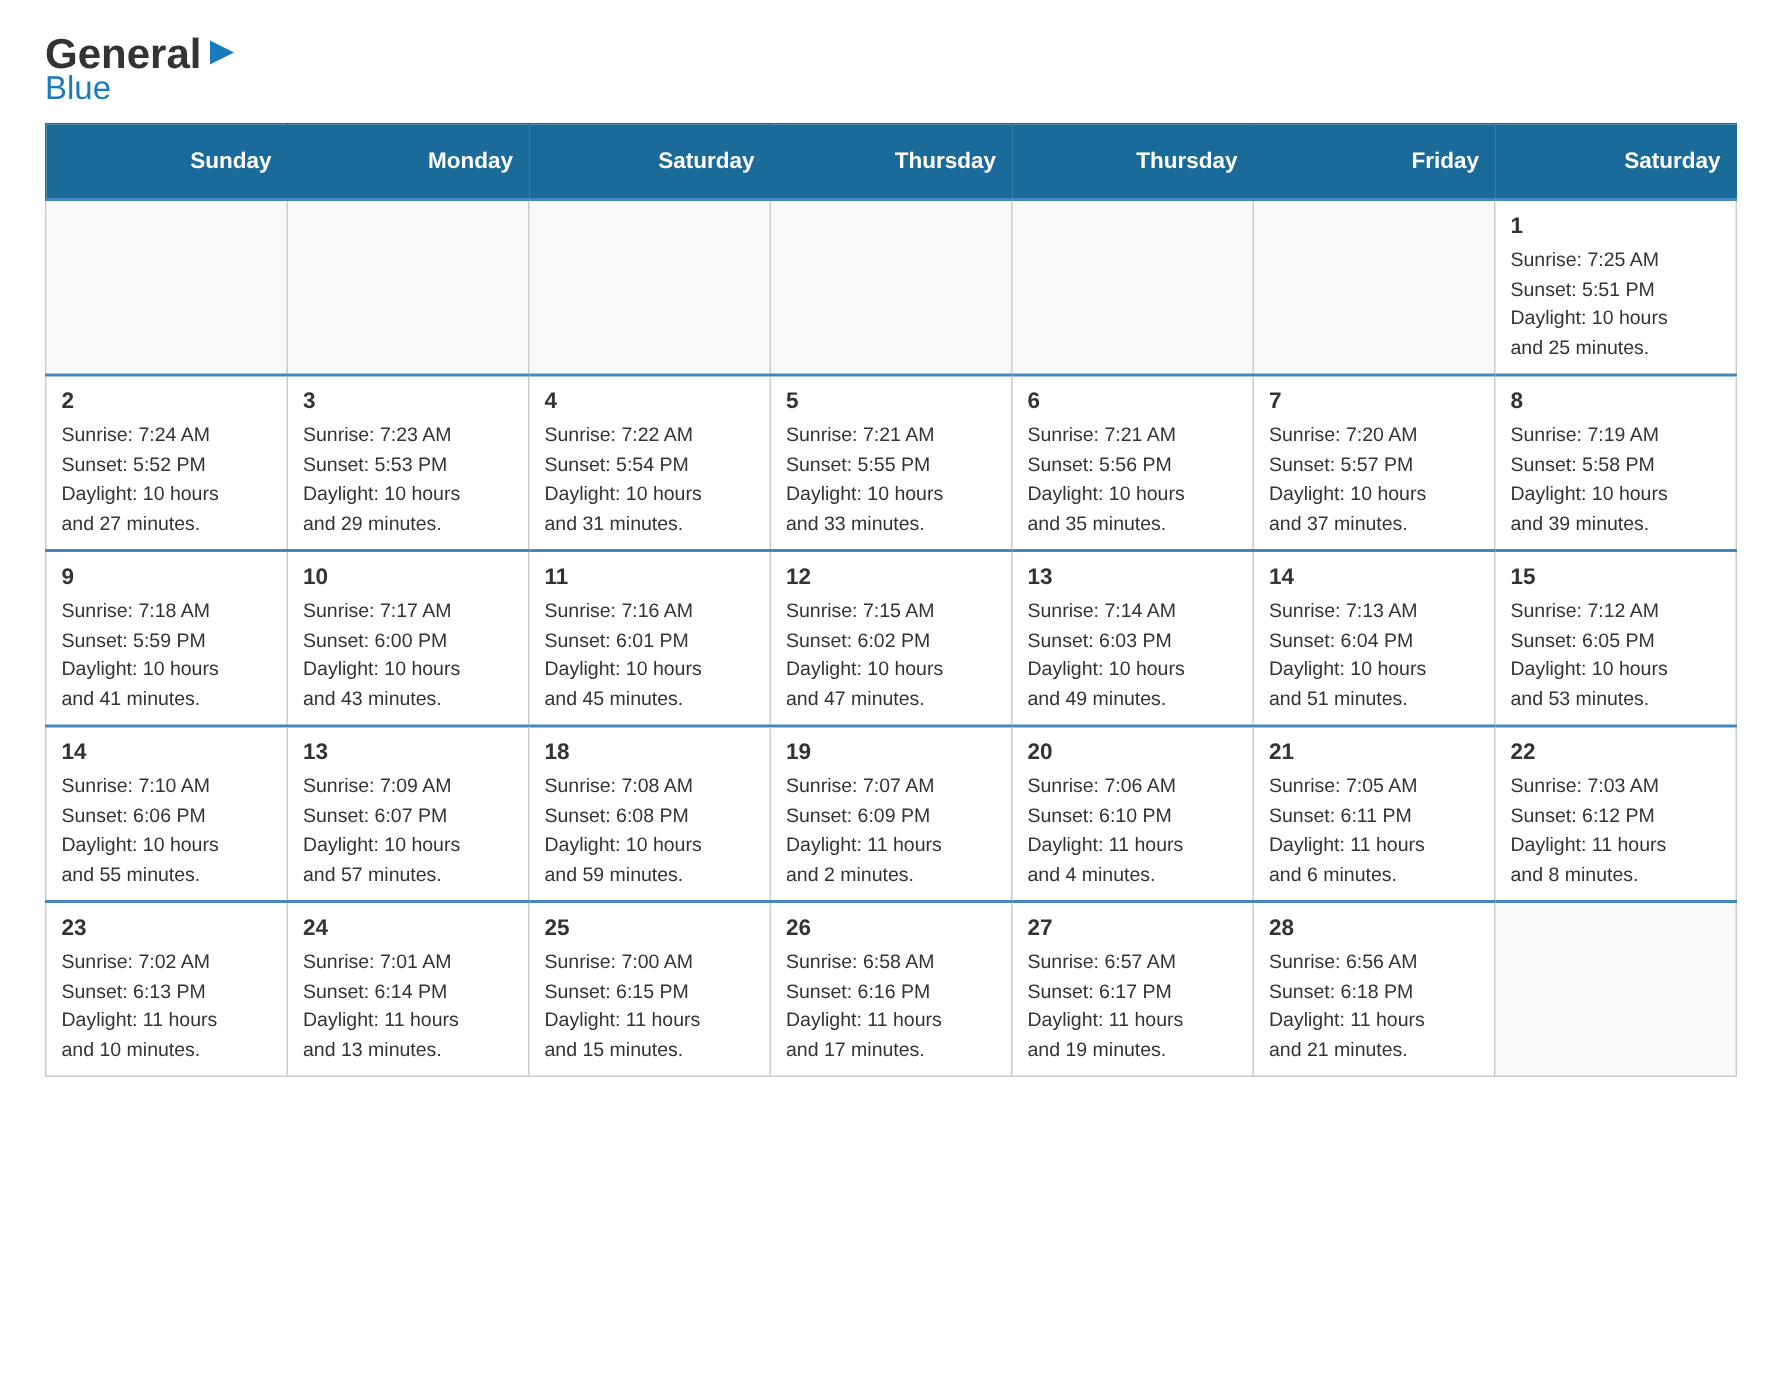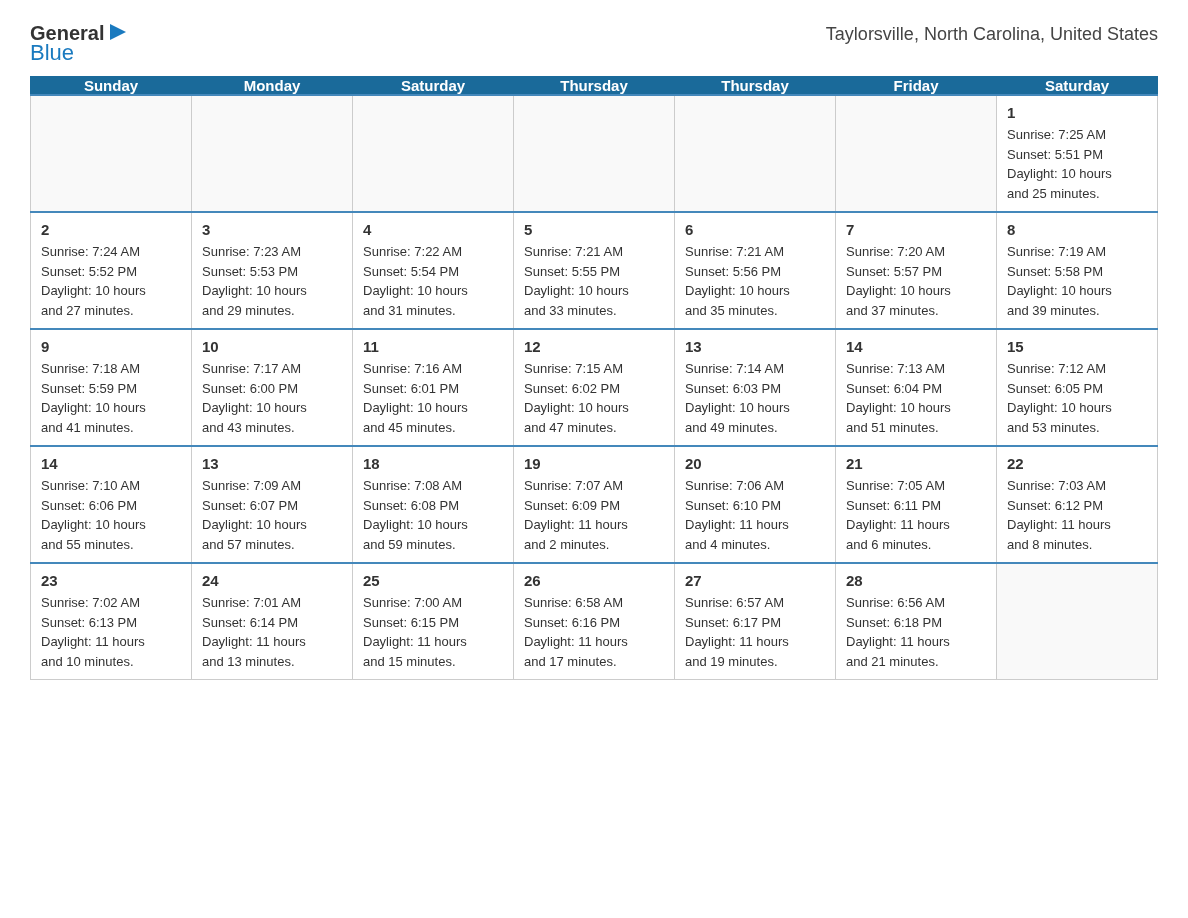--- a/index.html
+++ b/index.html
@@ -15,21 +15,21 @@
       justify-content: space-between;
       align-items: flex-start;
       margin-bottom: 10px;
     }
     .logo {
       display: flex;
       align-items: center;
       gap: 4px;
     }
     .logo-text-general {
-      font-size: 20px;
+      font-size: 28px;
       font-weight: bold;
       color: #333;
     }
     .logo-text-blue {
       font-size: 22px;
       font-weight: normal;
       color: #1a7abf;
     }
     .title-section {
       text-align: right;
@@ -46,22 +46,22 @@
       margin-top: 4px;
     }
     .calendar {
       width: 100%;
       border-collapse: collapse;
       margin-top: 10px;
     }
     .calendar th {
       background-color: #1a6a9a;
       color: #fff;
-      text-align: center;
-      padding: 0 10px;
+      text-align: right;
+      padding: 16px 10px;
       font-size: 15px;
       border: 1px solid #1a6a9a;
     }
     .calendar td {
       vertical-align: top;
       padding: 8px 10px;
       border: 1px solid #ccc;
       width: calc(100% / 7);
       min-height: 110px;
       font-size: 13px;
@@ -96,21 +96,20 @@
         <div style="display:inline-block; margin-left:4px; margin-top:2px;">
           <svg width="20" height="20" viewBox="0 0 20 20">
             <polygon points="2,2 18,10 2,18" fill="#1a7abf"></polygon>
           </svg>
         </div>
       </div>
       <span class="logo-text-blue" style="margin-top:-6px;">Blue</span>
     </div>
   </div>
   <div class="title-section">
-    <div class="location-title">Taylorsville, North Carolina, United States</div>
   </div>
 </div>
 
 <table class="calendar">
   <thead>
     <tr>
     <th>Sunday</th>
         <th>Monday</th>
         <th>Saturday</th>
         <th>Thursday</th>

